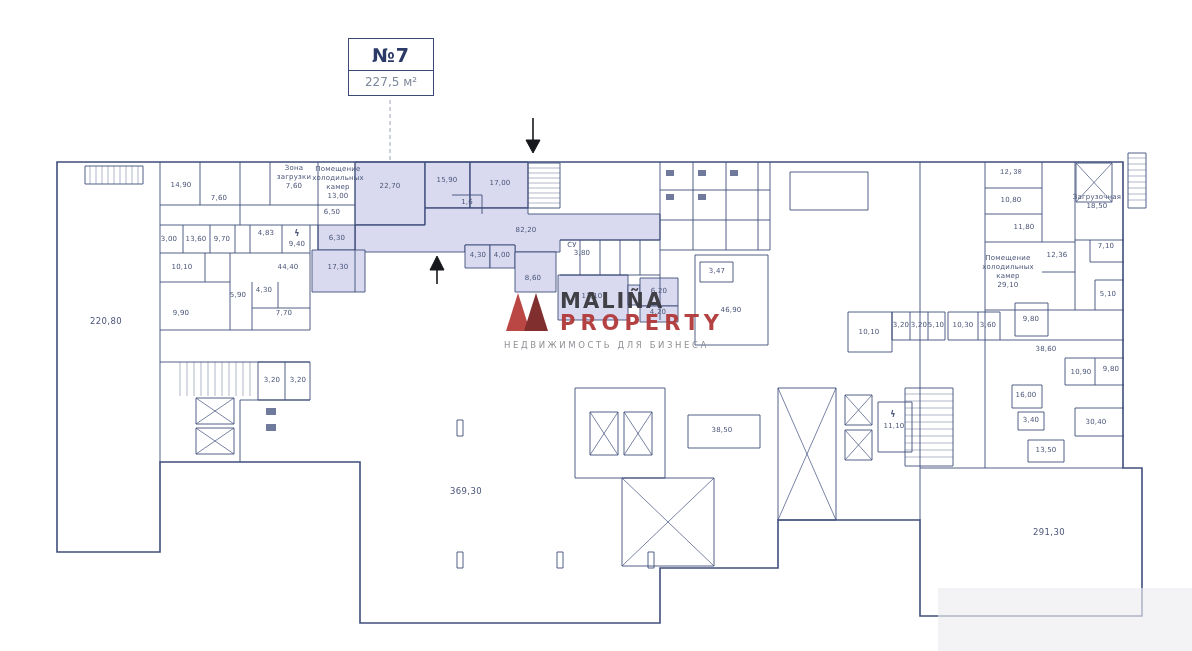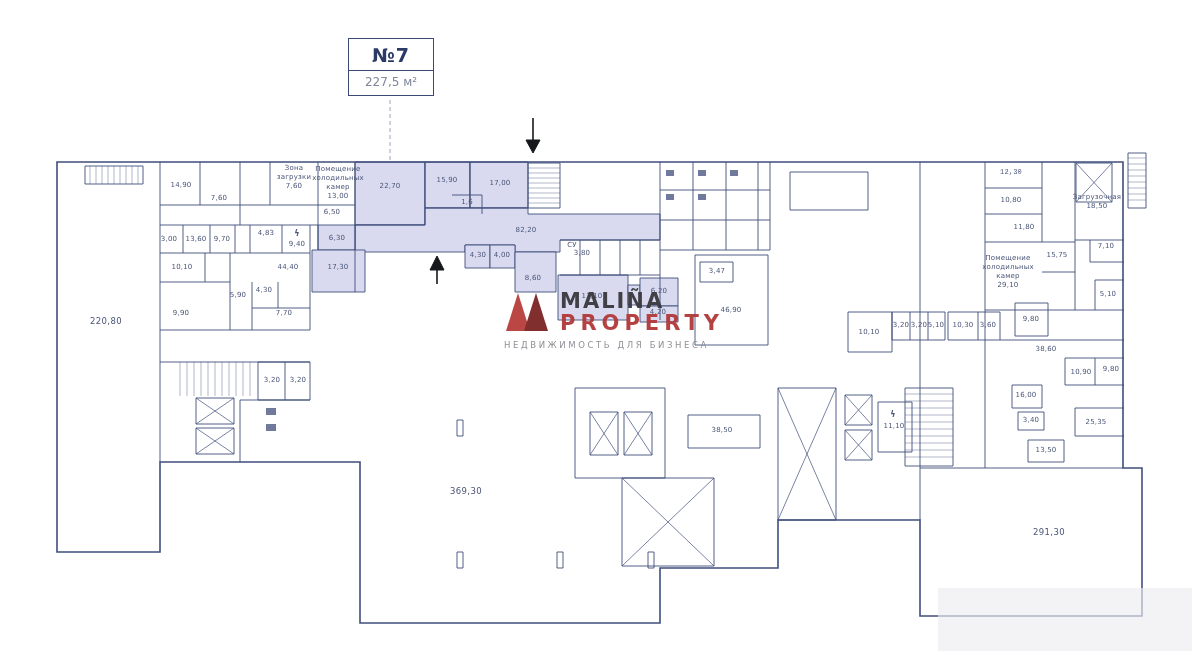--- a/index.html
+++ b/index.html
@@ -225,31 +225,31 @@
       <span class="room-label" style="left: 988px; top: 326px;">3,60</span>
       <span class="room-label" style="left: 1031px; top: 320px;">9,80</span>
       <span class="room-label" style="left: 894px; top: 427px;">11,10</span>
       <span class="room-label" style="left: 1011px; top: 173px; font-family: Liberation Mono, monospace;">12,30</span>
       <span class="room-label" style="left: 1011px; top: 201px;">10,80</span>
       <span class="room-label" style="left: 1024px; top: 228px;">11,80</span>
       <span class="room-label" style="left: 1008px; top: 272px;">Помещение
 холодильных
 камер
 29,10</span>
-      <span class="room-label" style="left: 1057px; top: 256px;">15,75</span>
+      <span class="room-label" style="left: 1057px; top: 256px;">12,36</span>
       <span class="room-label" style="left: 1097px; top: 202px;">Загрузочная
 18,50</span>
       <span class="room-label" style="left: 1106px; top: 247px;">7,10</span>
       <span class="room-label" style="left: 1108px; top: 295px;">5,10</span>
       <span class="room-label" style="left: 1046px; top: 350px;">38,60</span>
       <span class="room-label" style="left: 1081px; top: 373px;">10,90</span>
       <span class="room-label" style="left: 1111px; top: 370px;">9,80</span>
       <span class="room-label" style="left: 1026px; top: 396px;">16,00</span>
       <span class="room-label" style="left: 1031px; top: 421px;">3,40</span>
-      <span class="room-label" style="left: 1096px; top: 423px;">25,35</span>
+      <span class="room-label" style="left: 1096px; top: 423px;">30,40</span>
       <span class="room-label" style="left: 1046px; top: 451px;">13,50</span>
       <span class="room-label big" style="left: 1049px; top: 533px;">291,30</span>
       <span class="plan-icon" style="left: 297px; top: 233px;">ϟ</span>
       <span class="plan-icon" style="left: 893px; top: 414px;">ϟ</span>
     </div>
 
   <div class="callout">
     <div class="num">№7</div>
     <div class="area">227,5 м²</div>
   </div>

